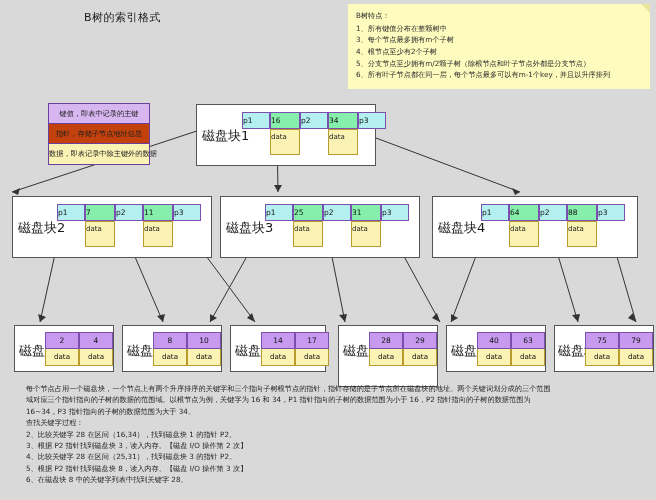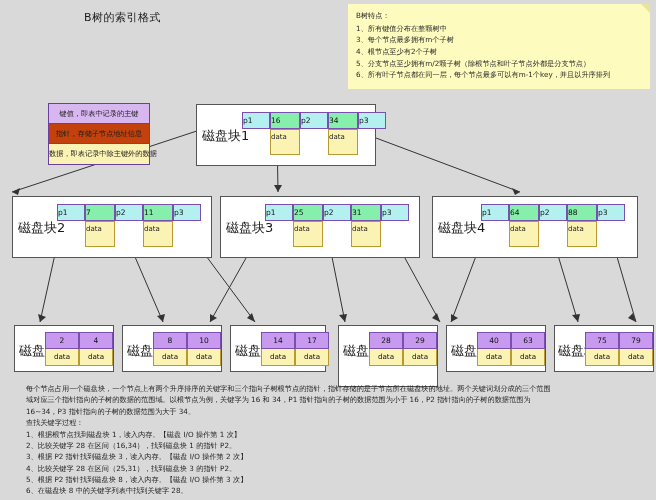--- a/index.html
+++ b/index.html
@@ -373,21 +373,20 @@
         <div class="leaf-data">data</div>
       </div>
     </div>
   </div>
 
   <div class="explain">
     <p>每个节点占用一个磁盘块，一个节点上有两个升序排序的关键字和三个指向子树根节点的指针，指针存储的是子节点所在磁盘块的地址。两个关键词划分成的三个范围</p>
     <p>域对应三个指针指向的子树的数据的范围域。以根节点为例，关键字为 16 和 34，P1 指针指向的子树的数据范围为小于 16，P2 指针指向的子树的数据范围为</p>
     <p>16~34，P3 指针指向的子树的数据范围为大于 34。</p>
     <p>查找关键字过程：</p>
-    <p>1、根据根节点找到磁盘块 1，读入内存。【磁盘 I/O 操作第 1 次】</p>
     <p>2、比较关键字 28 在区间（16,34），找到磁盘块 1 的指针 P2。</p>
     <p>3、根据 P2 指针找到磁盘块 3，读入内存。【磁盘 I/O 操作第 2 次】</p>
     <p>4、比较关键字 28 在区间（25,31），找到磁盘块 3 的指针 P2。</p>
     <p>5、根据 P2 指针找到磁盘块 8，读入内存。【磁盘 I/O 操作第 3 次】</p>
     <p>6、在磁盘块 8 中的关键字列表中找到关键字 28。</p>
 
   </div>
 
 </div>
 

